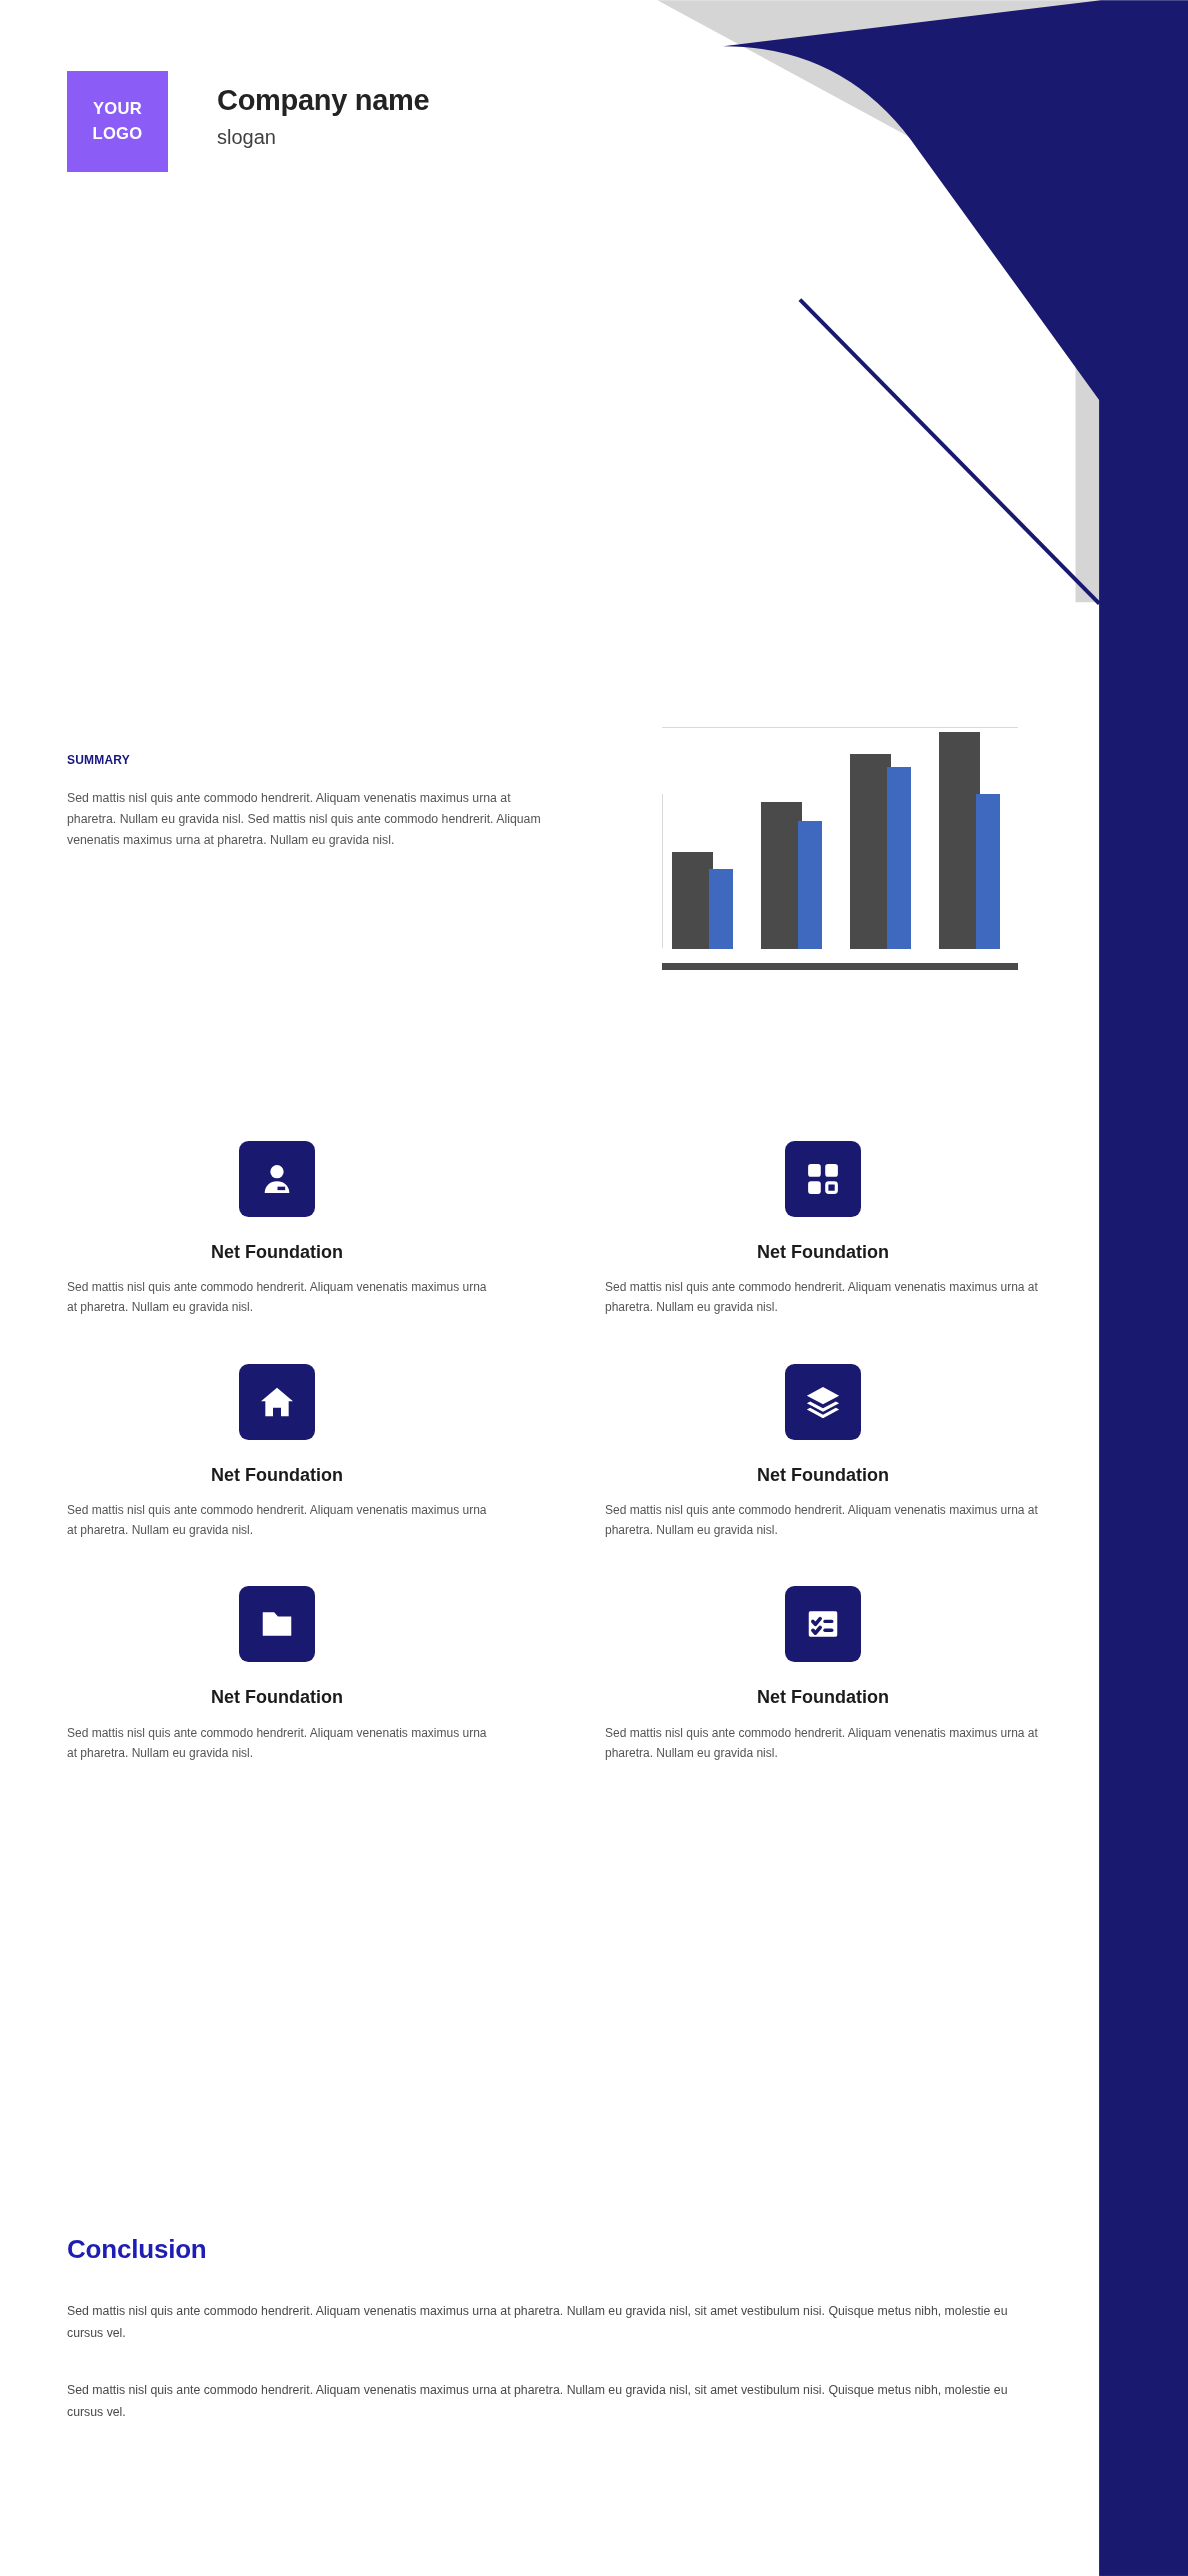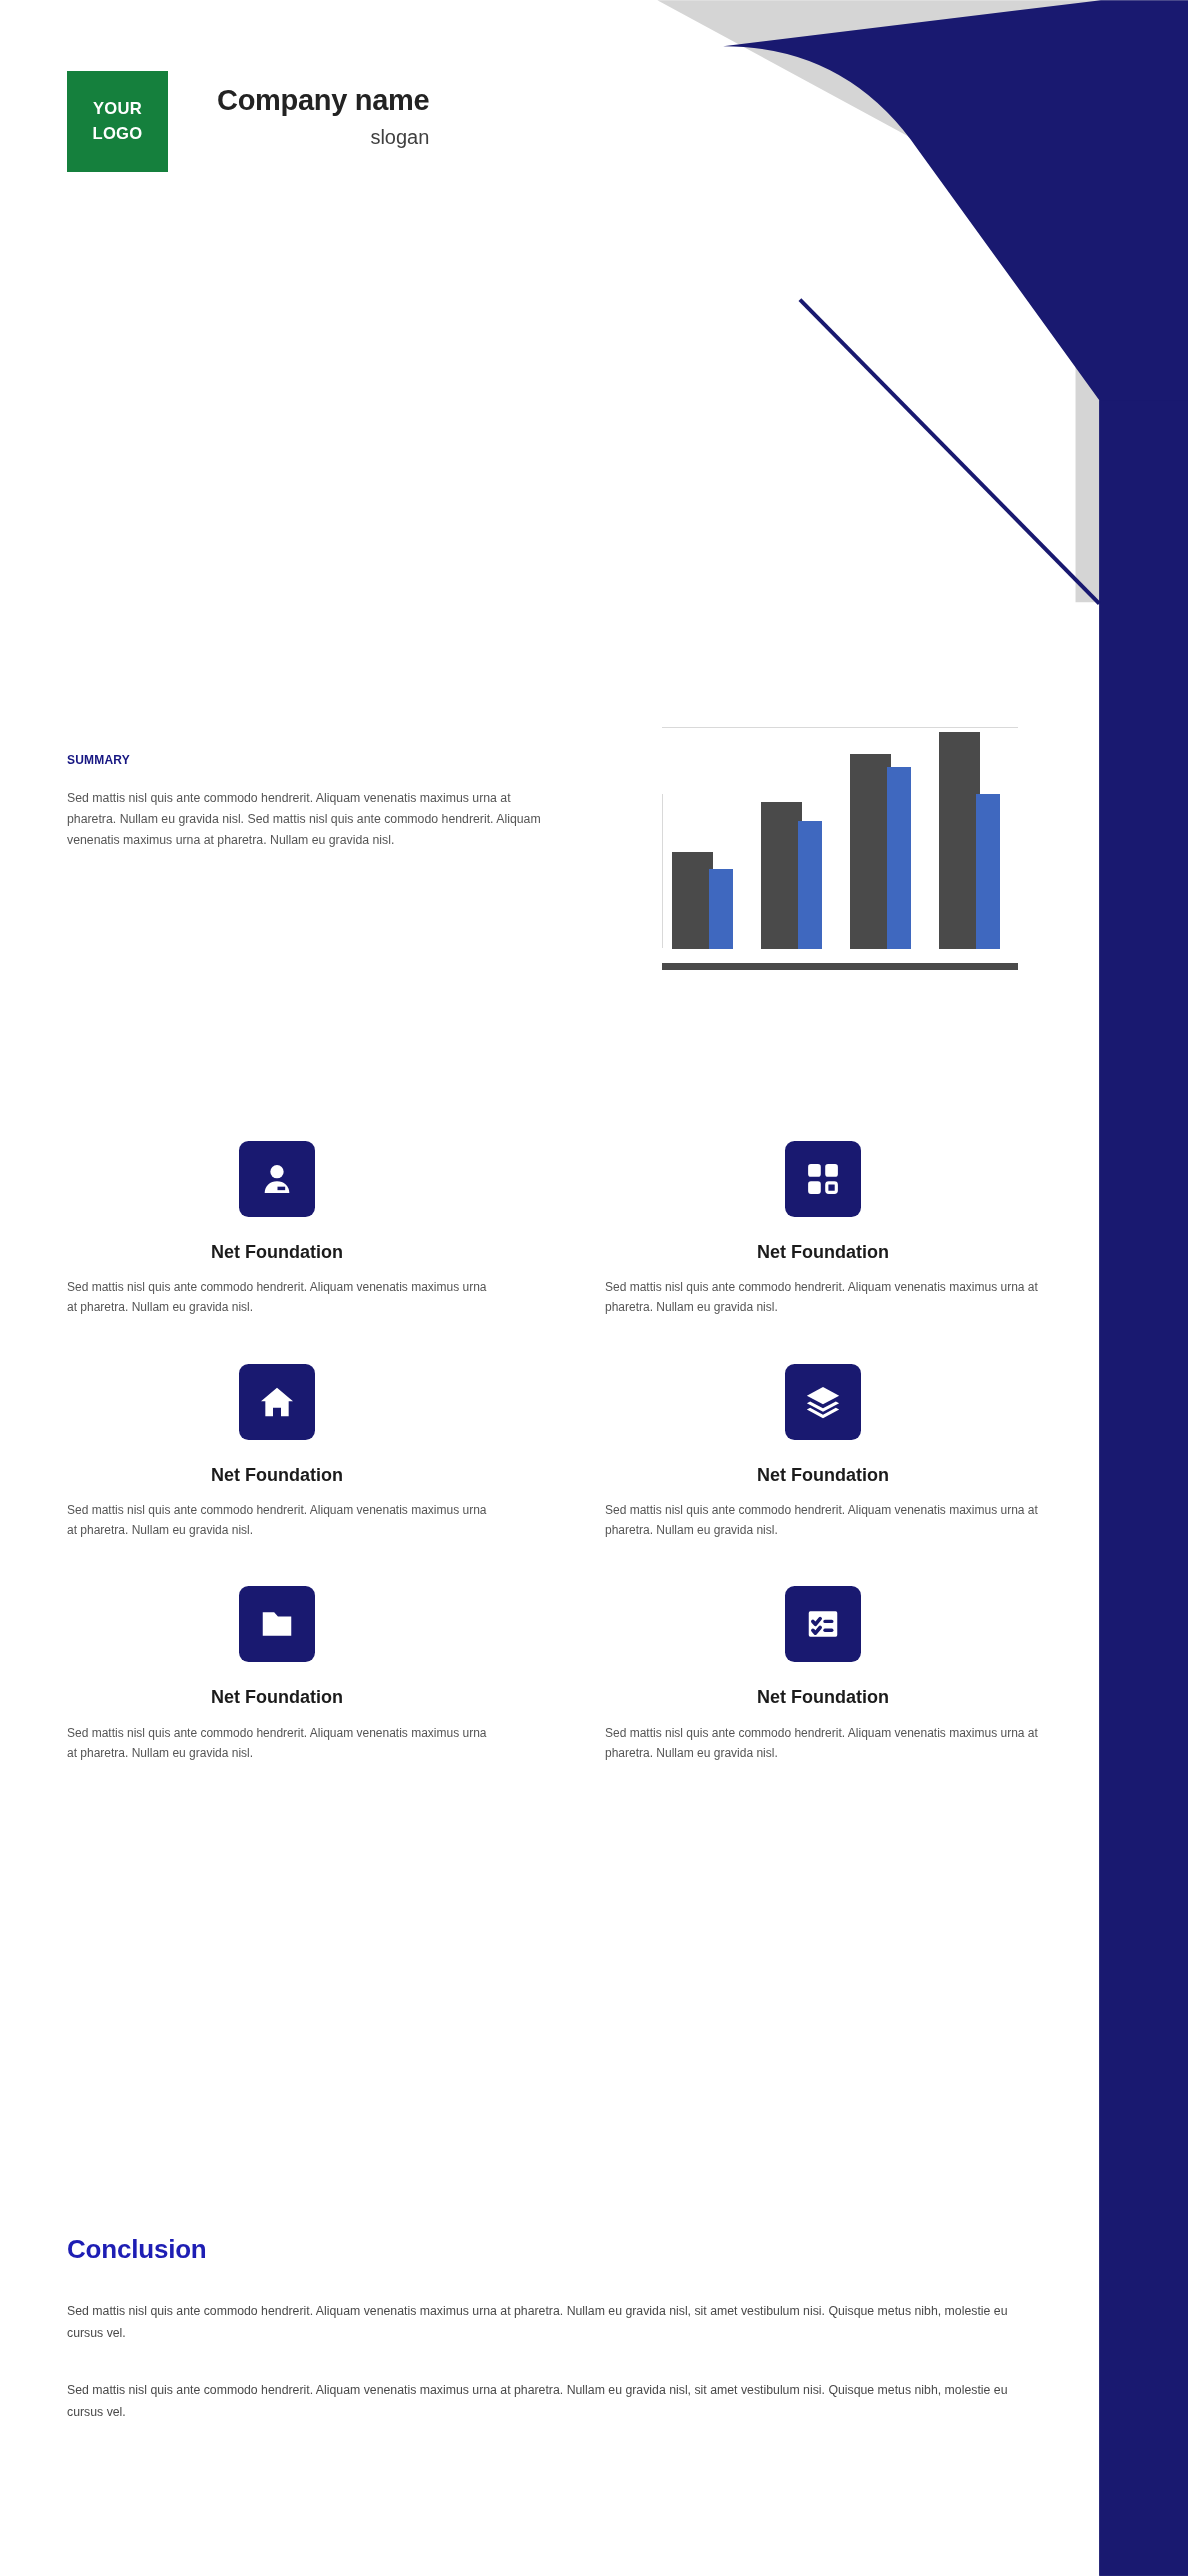--- a/index.html
+++ b/index.html
@@ -10,25 +10,25 @@
     position:relative; overflow:hidden;
     color:#2b2b2b;
   }
 
   
   #decor { position:absolute; inset:0; width:1188px; height:2576px; pointer-events:none; }
 
   
   .header { position:absolute; left:67px; top:71px; display:flex; align-items:flex-start; z-index:5; }
   .logo-box {
-    width:101px; height:101px; background:#15803d;
+    width:101px; height:101px; background:#8b5cf6;
     display:flex; flex-direction:column; align-items:center; justify-content:center;
     color:#ffffff; font-weight:bold; font-size:16.6px; line-height:1.45; letter-spacing:0.3px;
   }
-  .brand { margin-left:49px; padding-top:12.7px;text-align:right; }
+  .brand { margin-left:49px; padding-top:12.7px; }
   .brand-name { font-size:29px; font-weight:bold; color:#232323; letter-spacing:-0.3px; }
   .brand-slogan { font-size:20px; color:#404040; margin-top:9.5px; font-weight:400; }
 
   
   .title-block { position:absolute; left:67px; top:349px; width:792px; z-index:5; }
   .eyebrow { font-size:25px; font-weight:bold; color:#1a8fc1; letter-spacing:-0.2px; }
   .headline { font-size:28.5px; font-weight:bold; color:#1b1b1b; line-height:1.33; margin-top:33px; letter-spacing:-0.2px; }
 
   
   .summary { position:absolute; left:67px; top:753px; width:495px; z-index:5; }

